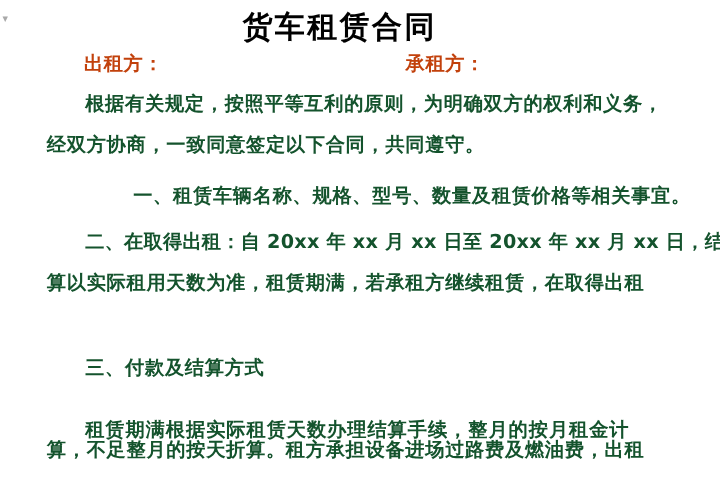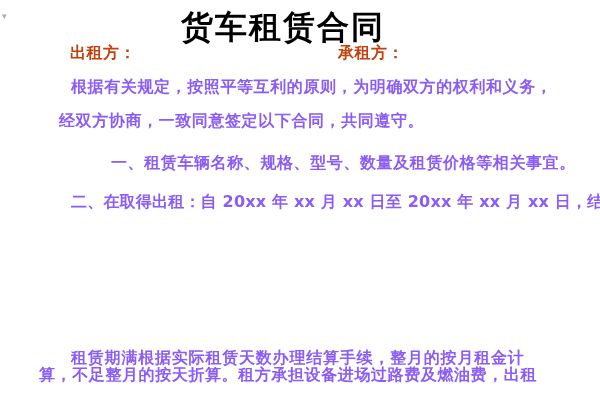--- a/index.html
+++ b/index.html
@@ -20,21 +20,21 @@
     left: 2px; top: 12px;
     font-size: 9px;
     color: #a9a9a9;
     line-height: 9px;
   }
   .doc-title {
     position: absolute;
     left: 0; top: 6px;
     width: 566px;
     text-align: center;
-    font-size: 32px;
+    font-size: 25px;
     font-weight: 700;
     letter-spacing: 2px;
     color: #000000;
   }
   .party-label {
     position: absolute;
     top: 43px;
     font-size: 16px;
     font-weight: 700;
     letter-spacing: 0.5px;
@@ -42,25 +42,25 @@
   }
   .party-lessor { left: 70px; }
   .party-lessee { left: 338px; }
   .line {
     position: absolute;
     left: 39px;
     font-size: 16px;
     font-weight: 700;
     letter-spacing: 0.6px;
     white-space: nowrap;
-    color: #8b5cf6;
+    color: #14532d;
   }
   .line.indent { left: 71px; }
   .l1 { top: 77px; }
-  .l2 { top: 111px; margin-left: 20px; }
+  .l2 { top: 111px; }
   .l3 { top: 153px; margin-left: 40px; }
   .l4 { top: 192px; letter-spacing: 0.2px; }
   .l5 { top: 226px; }
   .l6 { top: 259px; }
   .l7 { top: 297px; }
   .l8 { top: 348px; letter-spacing: 0.8px; }
   .l9 { top: 365px; }
 </style>
 </head>
 <body>
@@ -72,16 +72,18 @@
   <div class="doc-title">货车租赁合同</div>
 
   <span class="party-label party-lessor">出租方：</span>
 
   <span class="party-label party-lessee">承租方：</span>
 
   <div class="line indent l1">根据有关规定，按照平等互利的原则，为明确双方的权利和义务，</div>
   <div class="line l2">经双方协商，一致同意签定以下合同，共同遵守。</div>
   <div class="line indent l3">一、租赁车辆名称、规格、型号、数量及租赁价格等相关事宜。</div>
   <div class="line indent l4">二、在取得出租：自 20xx 年 xx 月 xx 日至 20xx 年 xx 月 xx 日，结</div>
+  <div class="line l5">算以实际租用天数为准，租赁期满，若承租方继续租赁，在取得出租</div>
+  <div class="line indent l7">三、付款及结算方式</div>
   <div class="line indent l8">租赁期满根据实际租赁天数办理结算手续，整月的按月租金计</div>
   <div class="line l9">算，不足整月的按天折算。租方承担设备进场过路费及燃油费，出租</div>
 
 </div>
 
 </body></html>

